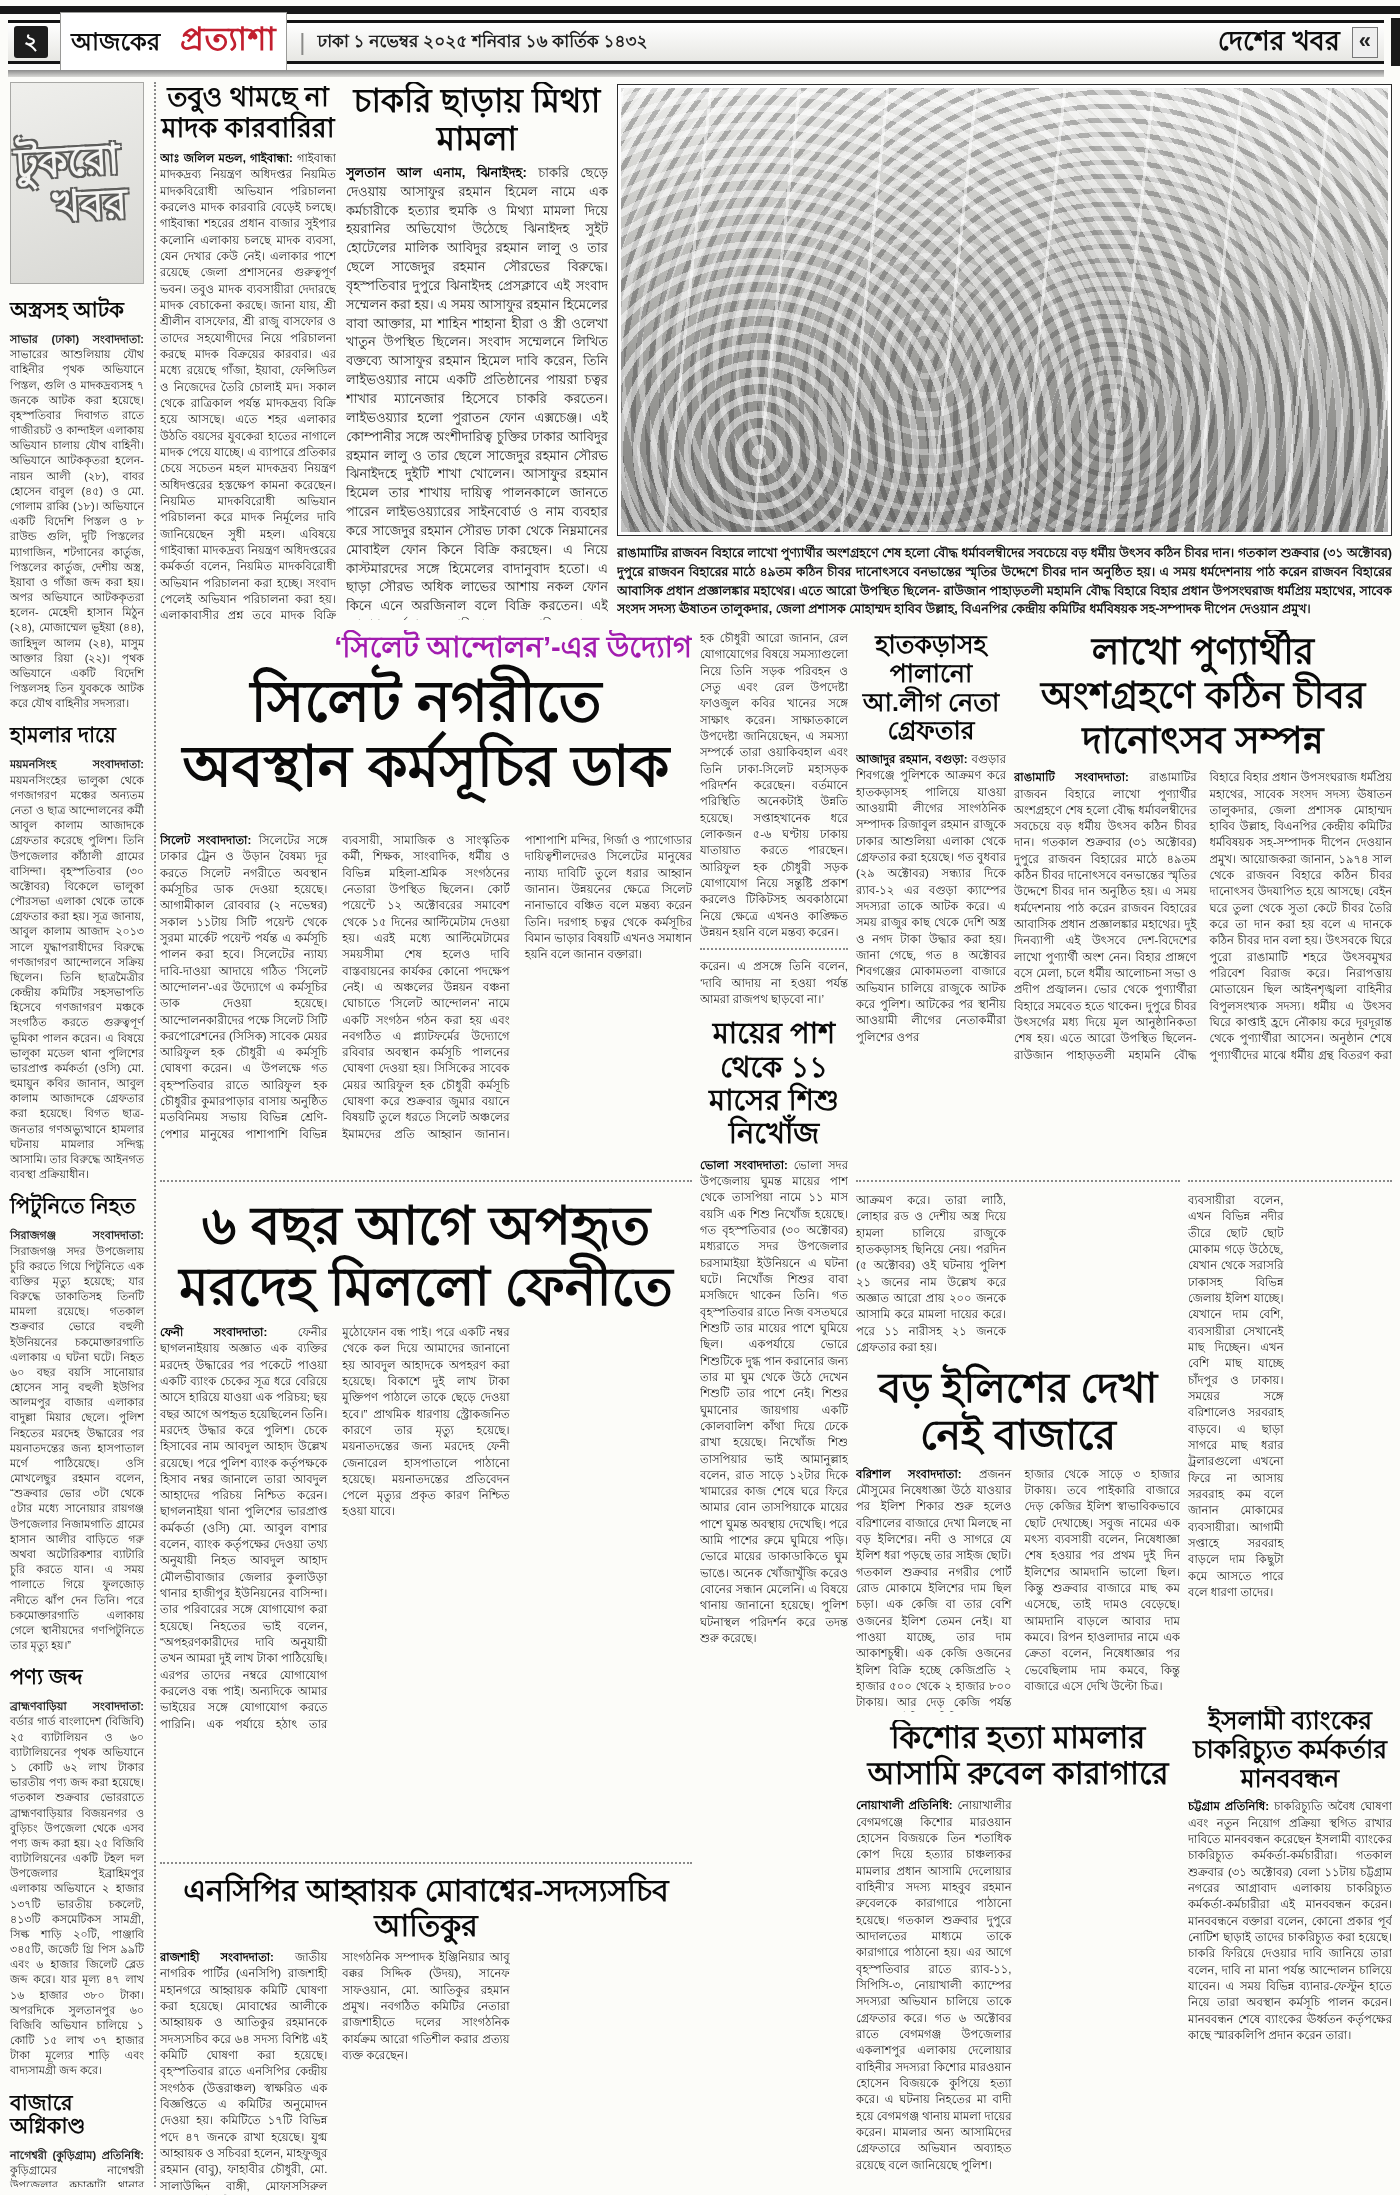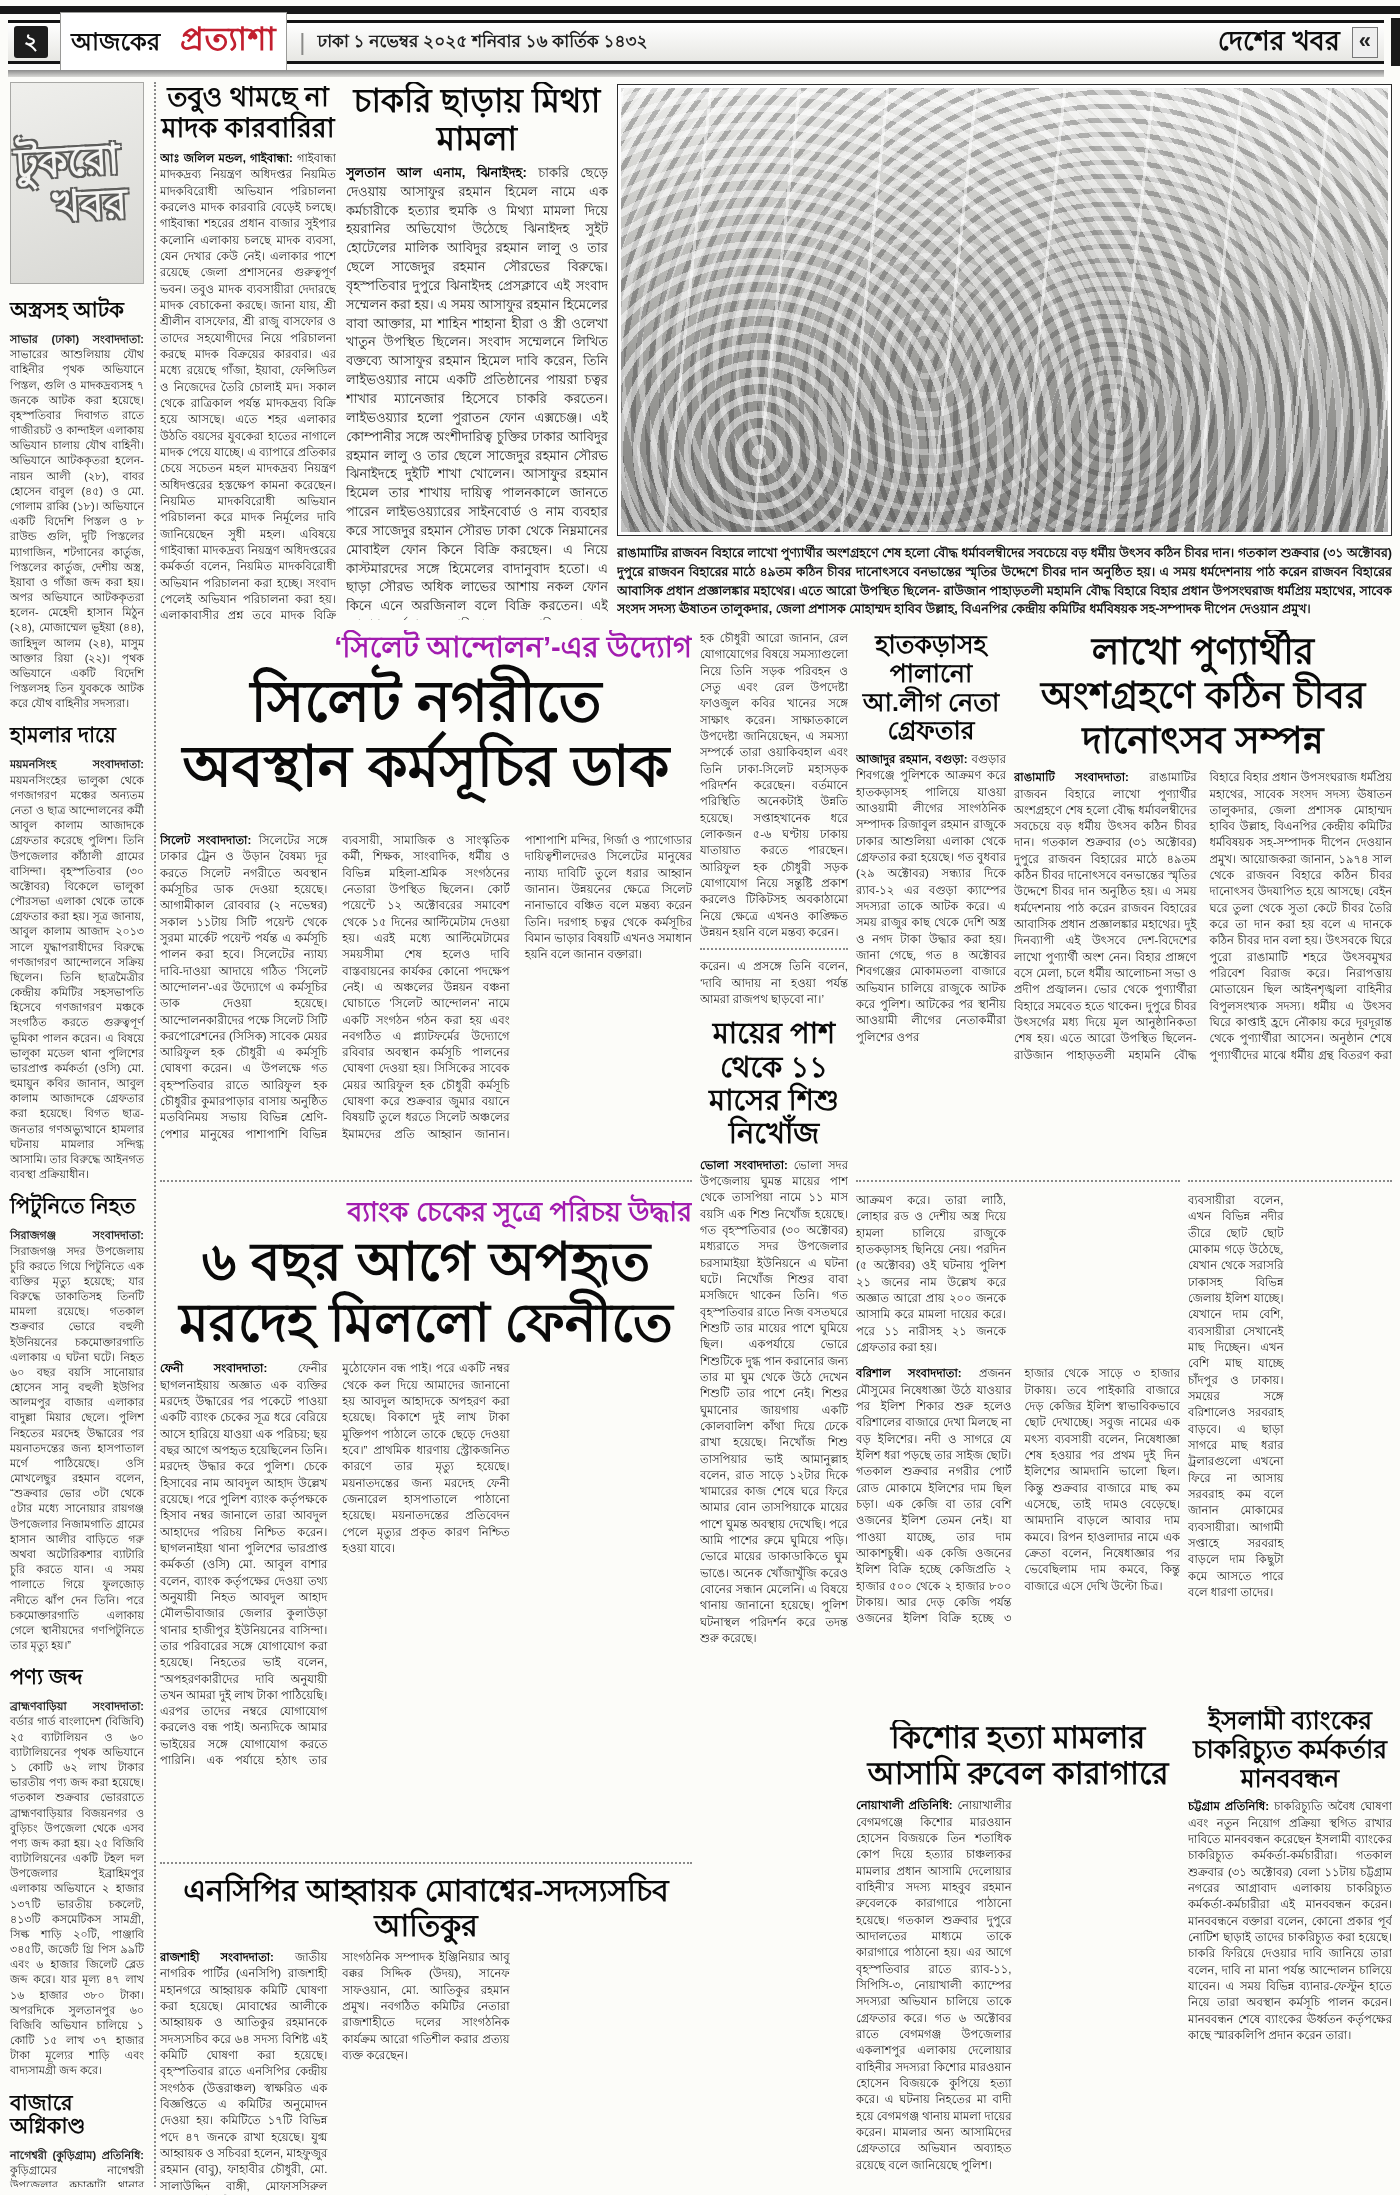--- a/index.html
+++ b/index.html
@@ -142,29 +142,29 @@
   </div>
 
   <div class="abs" style="left:1014px;top:630px;width:378px;height:538px;">
     <p class="h" style="font-size:37px;line-height:1.2;">লাখো পুণ্যার্থীর অংশগ্রহণে কঠিন চীবর দানোৎসব সম্পন্ন</p>
     <div style="height:300px;">
       <div class="cols2 body"><b>রাঙামাটি সংবাদদাতা:</b> <span>রাঙামাটির রাজবন বিহারে লাখো পুণ্যার্থীর অংশগ্রহণে শেষ হলো বৌদ্ধ ধর্মাবলম্বীদের সবচেয়ে বড় ধর্মীয় উৎসব কঠিন চীবর দান। গতকাল শুক্রবার (৩১ অক্টোবর) দুপুরে রাজবন বিহারের মাঠে ৪৯তম কঠিন চীবর দানোৎসবে বনভান্তের স্মৃতির উদ্দেশে চীবর দান অনুষ্ঠিত হয়। এ সময় ধর্মদেশনায় পাঠ করেন রাজবন বিহারের আবাসিক প্রধান প্রজ্ঞালঙ্কার মহাথের। দুই দিনব্যাপী এই উৎসবে দেশ-বিদেশের লাখো পুণ্যার্থী অংশ নেন। বিহার প্রাঙ্গণে বসে মেলা, চলে ধর্মীয় আলোচনা সভা ও প্রদীপ প্রজ্বালন। ভোর থেকে পুণ্যার্থীরা বিহারে সমবেত হতে থাকেন। দুপুরে চীবর উৎসর্গের মধ্য দিয়ে মূল আনুষ্ঠানিকতা শেষ হয়। এতে আরো উপস্থিত ছিলেন- রাউজান পাহাড়তলী মহামনি বৌদ্ধ বিহারে বিহার প্রধান উপসংঘরাজ ধর্মপ্রিয় মহাথের, সাবেক সংসদ সদস্য ঊষাতন তালুকদার, জেলা প্রশাসক মোহাম্মদ হাবিব উল্লাহ, বিএনপির কেন্দ্রীয় কমিটির ধর্মবিষয়ক সহ-সম্পাদক দীপেন দেওয়ান প্রমুখ।</span> <span>আয়োজকরা জানান, ১৯৭৪ সাল থেকে রাজবন বিহারে কঠিন চীবর দানোৎসব উদযাপিত হয়ে আসছে। বেইন ঘরে তুলা থেকে সুতা কেটে চীবর তৈরি করে তা দান করা হয় বলে এ দানকে কঠিন চীবর দান বলা হয়। উৎসবকে ঘিরে পুরো রাঙামাটি শহরে উৎসবমুখর পরিবেশ বিরাজ করে। নিরাপত্তায় মোতায়েন ছিল আইনশৃঙ্খলা বাহিনীর বিপুলসংখ্যক সদস্য। ধর্মীয় এ উৎসব ঘিরে কাপ্তাই হ্রদে নৌকায় করে দূরদূরান্ত থেকে পুণ্যার্থীরা আসেন। অনুষ্ঠান শেষে পুণ্যার্থীদের মাঝে ধর্মীয় গ্রন্থ বিতরণ করা হয়। এই দান উপসম্পদা লাভের পর ভিক্ষুদের মাঝে চীবর হস্তান্তরের মধ্য দিয়ে শেষ হয়। দেশের বিভিন্ন প্রান্ত থেকে আসা পুণ্যার্থীদের পদচারণায় মুখর ছিল পুরো বিহার এলাকা। এ দানোৎসব ঘিরে রাঙামাটি জেলার সঙ্গে চট্টগ্রামসহ আশপাশের জেলাগুলোর যোগাযোগ ব্যবস্থায় বাড়তি ব্যবস্থা নেওয়া হয়।</span></div>
     </div>
   </div>
 
   <div class="abs dot-top" style="left:160px;top:1180px;width:532px;height:674px;padding-top:14px;">
-    <p class="kicker" style="font-size:27px;">ব্যাংক চেকের সূত্রে পরিচয় উদ্ধার</p>
     <p class="h" style="font-size:53px;">৬ বছর আগে অপহৃত মরদেহ মিললো ফেনীতে</p>
     <div style="height:420px;">
       <div class="cols3 body"><b>ফেনী সংবাদদাতা:</b> <span>ফেনীর ছাগলনাইয়ায় অজ্ঞাত এক ব্যক্তির মরদেহ উদ্ধারের পর পকেটে পাওয়া একটি ব্যাংক চেকের সূত্র ধরে বেরিয়ে আসে হারিয়ে যাওয়া এক পরিচয়; ছয় বছর আগে অপহৃত হয়েছিলেন তিনি। মরদেহ উদ্ধার করে পুলিশ। চেকে হিসাবের নাম আবদুল আহাদ উল্লেখ রয়েছে। পরে পুলিশ ব্যাংক কর্তৃপক্ষকে হিসাব নম্বর জানালে তারা আবদুল আহাদের পরিচয় নিশ্চিত করেন। ছাগলনাইয়া থানা পুলিশের ভারপ্রাপ্ত কর্মকর্তা (ওসি) মো. আবুল বাশার বলেন, ব্যাংক কর্তৃপক্ষের দেওয়া তথ্য অনুযায়ী নিহত আবদুল আহাদ মৌলভীবাজার জেলার কুলাউড়া থানার হাজীপুর ইউনিয়নের বাসিন্দা। তার পরিবারের সঙ্গে যোগাযোগ করা হয়েছে। নিহতের ভাই বলেন, “অপহরণকারীদের দাবি অনুযায়ী তখন আমরা দুই লাখ টাকা পাঠিয়েছি। এরপর তাদের নম্বরে যোগাযোগ করলেও বন্ধ পাই। অন্যদিকে আমার ভাইয়ের সঙ্গে যোগাযোগ করতে পারিনি। এক পর্যায়ে হঠাৎ তার মুঠোফোন বন্ধ পাই। পরে একটি নম্বর থেকে কল দিয়ে আমাদের জানানো হয় আবদুল আহাদকে অপহরণ করা হয়েছে। বিকাশে দুই লাখ টাকা মুক্তিপণ পাঠালে তাকে ছেড়ে দেওয়া হবে।” প্রাথমিক ধারণায় স্ট্রোকজনিত কারণে তার মৃত্যু হয়েছে। ময়নাতদন্তের জন্য মরদেহ ফেনী জেনারেল হাসপাতালে পাঠানো হয়েছে। ময়নাতদন্তের প্রতিবেদন পেলে মৃত্যুর প্রকৃত কারণ নিশ্চিত হওয়া যাবে।</span></div>
     </div>
   </div>
 
   <div class="abs dot-top" style="left:856px;top:1180px;width:324px;height:532px;padding-top:10px;">
     <p class="body" style="width:150px;margin:0 0 10px 0;">আক্রমণ করে। তারা লাঠি, লোহার রড ও দেশীয় অস্ত্র দিয়ে হামলা চালিয়ে রাজুকে হাতকড়াসহ ছিনিয়ে নেয়। পরদিন (৫ অক্টোবর) ওই ঘটনায় পুলিশ ২১ জনের নাম উল্লেখ করে অজ্ঞাত আরো প্রায় ২০০ জনকে আসামি করে মামলা দায়ের করে। পরে ১১ নারীসহ ২১ জনকে গ্রেফতার করা হয়।</p>
+    <p class="h" style="font-size:41px;">বড় ইলিশের দেখা নেই বাজারে</p>
     <div style="height:270px;">
       <div class="cols2 body"><b>বরিশাল সংবাদদাতা:</b> <span>প্রজনন মৌসুমের নিষেধাজ্ঞা উঠে যাওয়ার পর ইলিশ শিকার শুরু হলেও বরিশালের বাজারে দেখা মিলছে না বড় ইলিশের। নদী ও সাগরে যে ইলিশ ধরা পড়ছে তার সাইজ ছোট। গতকাল শুক্রবার নগরীর পোর্ট রোড মোকামে ইলিশের দাম ছিল চড়া। এক কেজি বা তার বেশি ওজনের ইলিশ তেমন নেই। যা পাওয়া যাচ্ছে, তার দাম আকাশচুম্বী। এক কেজি ওজনের ইলিশ বিক্রি হচ্ছে কেজিপ্রতি ২ হাজার ৫০০ থেকে ২ হাজার ৮০০ টাকায়। আর দেড় কেজি পর্যন্ত ওজনের ইলিশ বিক্রি হচ্ছে ৩ হাজার থেকে সাড়ে ৩ হাজার টাকায়। তবে পাইকারি বাজারে দেড় কেজির ইলিশ স্বাভাবিকভাবে ছোট দেখাচ্ছে। সবুজ নামের এক মৎস্য ব্যবসায়ী বলেন, নিষেধাজ্ঞা শেষ হওয়ার পর প্রথম দুই দিন ইলিশের আমদানি ভালো ছিল। কিন্তু শুক্রবার বাজারে মাছ কম এসেছে, তাই দামও বেড়েছে। আমদানি বাড়লে আবার দাম কমবে। রিপন হাওলাদার নামে এক ক্রেতা বলেন, নিষেধাজ্ঞার পর ভেবেছিলাম দাম কমবে, কিন্তু বাজারে এসে দেখি উল্টো চিত্র।</span></div>
     </div>
   </div>
 
   <div class="abs dot-top" style="left:1188px;top:1180px;width:204px;height:532px;padding-top:10px;">
     <div class="cols2 body">ব্যবসায়ীরা বলেন, এখন বিভিন্ন নদীর তীরে ছোট ছোট মোকাম গড়ে উঠেছে, যেখান থেকে সরাসরি ঢাকাসহ বিভিন্ন জেলায় ইলিশ যাচ্ছে। যেখানে দাম বেশি, ব্যবসায়ীরা সেখানেই মাছ দিচ্ছেন। এখন বেশি মাছ যাচ্ছে চাঁদপুর ও ঢাকায়। সময়ের সঙ্গে বরিশালেও সরবরাহ বাড়বে। এ ছাড়া সাগরে মাছ ধরার ট্রলারগুলো এখনো ফিরে না আসায় সরবরাহ কম বলে জানান মোকামের ব্যবসায়ীরা। আগামী সপ্তাহে সরবরাহ বাড়লে দাম কিছুটা কমে আসতে পারে বলে ধারণা তাদের।</div>
   </div>
 
   <div class="abs dot-top" style="left:160px;top:1862px;width:532px;height:333px;padding-top:10px;">

